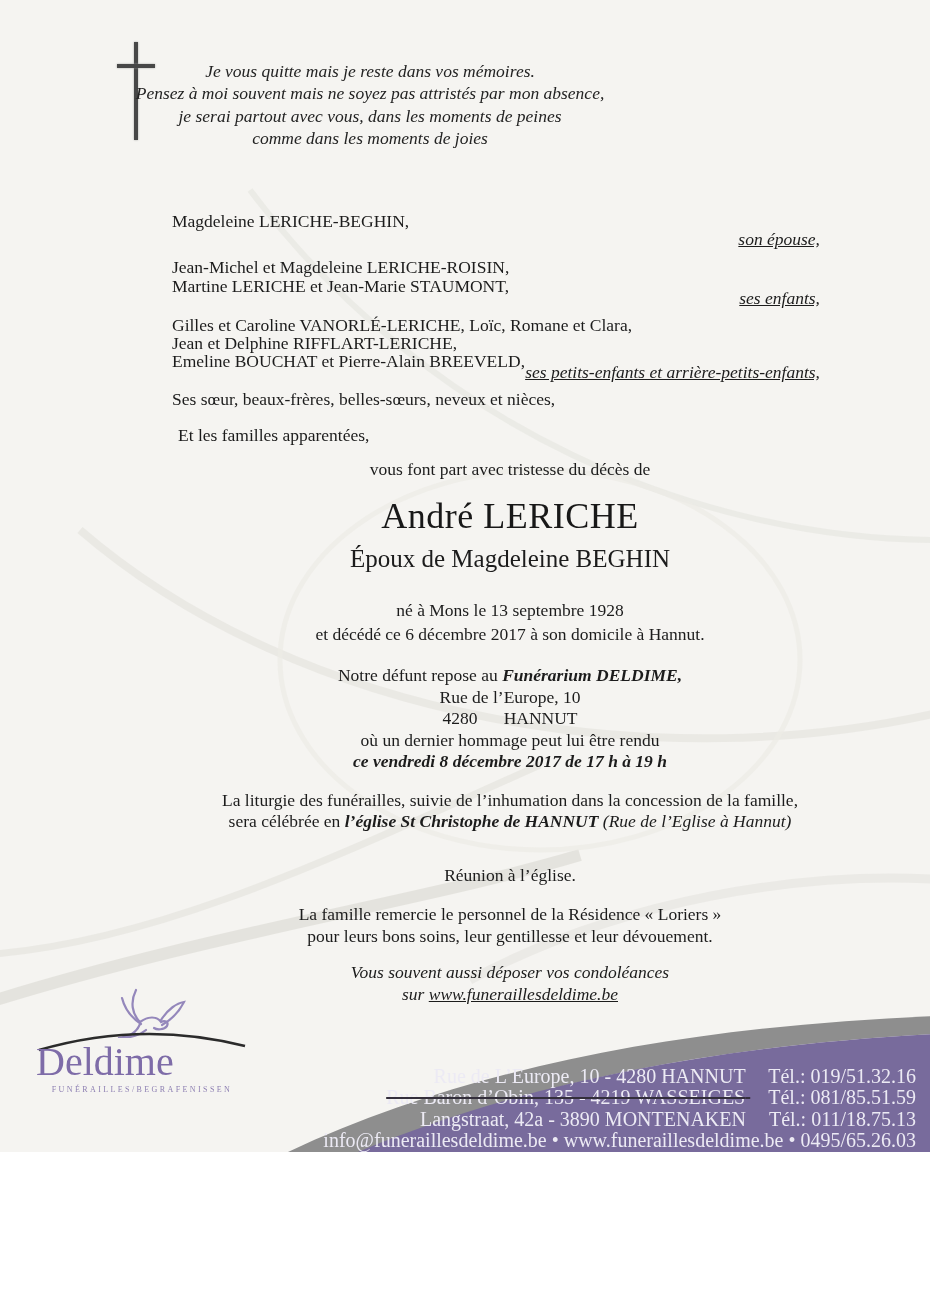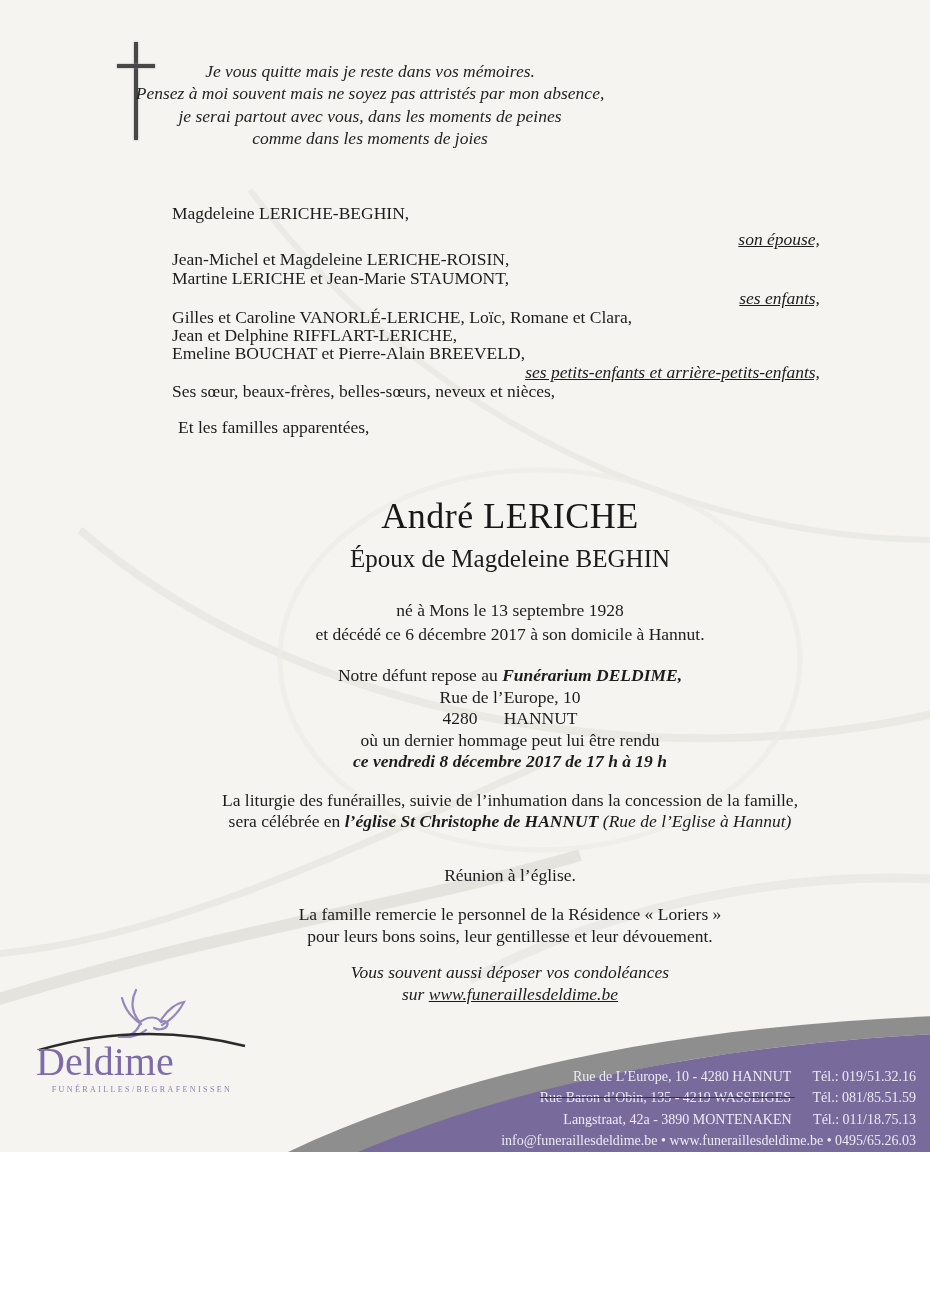--- a/index.html
+++ b/index.html
@@ -9,21 +9,21 @@
   .wm{position:absolute;left:0;top:0;pointer-events:none;}
   
   .cross-v{position:absolute;left:134px;top:42px;width:4px;height:98px;background:#474747;box-shadow:0 0 2px #9a9a9a;}
   .cross-h{position:absolute;left:117px;top:64px;width:38px;height:4px;background:#474747;box-shadow:0 0 2px #9a9a9a;}
   
   .quote{position:absolute;left:80px;top:60px;width:580px;text-align:center;
          font-style:italic;font-size:17.5px;line-height:22.3px;color:#232323;}
   
   .fam{position:absolute;left:172px;top:0;width:648px;font-size:17.5px;}
   .fam div{position:absolute;white-space:nowrap;}
-  .f-l{left:0;}
+  .f-l{left:0;margin-top:8px;}
   .f-r{right:0;font-style:italic;text-decoration:underline;}
   .f0{top:203px}.f1{top:229px}.f2{top:249px}.f3{top:268px}.f4{top:288px}
   .f5{top:307px}.f6{top:325px}.f7{top:343px}.f8{top:362px}.f9{top:381px}
   .f10{top:417px;left:6px;}
   
   .cc{position:absolute;left:90px;width:840px;text-align:center;font-size:17.5px;line-height:21.5px;}
   .intro{top:459px;}
   .deceased-name{top:495px;font-size:36px;line-height:42px;letter-spacing:.5px;color:#181818;}
   .relation{top:545px;font-size:25px;line-height:28px;}
   .vitals{top:599px;line-height:23.5px;}
@@ -40,21 +40,21 @@
   .logo{position:absolute;left:36px;top:982px;width:212px;height:118px;}
   .logo .dove{position:absolute;left:58px;top:2px;}
   .logo .arc{position:absolute;left:0;top:44px;}
   .brand{position:absolute;left:0;top:60px;width:212px;text-align:left;
          font-size:40px;line-height:40px;color:#7e6ca8;}
   .brand-sub{position:absolute;left:0;top:103px;width:212px;text-align:center;
              font-size:8px;letter-spacing:2.4px;color:#8d7fb2;white-space:nowrap;}
   
   .band-svg{position:absolute;left:0;top:1000px;}
   .band-text{position:absolute;right:14px;top:1066px;width:620px;text-align:right;
-             font-size:14px;line-height:21.3px;color:#eceaf4;}
+             font-size:20px;line-height:21.3px;color:#eceaf4;}
   .band-text .tel{display:inline-block;margin-left:18px;}
   .struck{text-decoration:line-through;text-decoration-color:#332e3b;}
 </style>
 </head>
 <body>
 
 <div class="page">
   <div class="scan"></div>
 
   <svg class="wm" width="930" height="1152">
@@ -85,20 +85,21 @@
     <div class="f-l f3">Martine LERICHE et Jean-Marie STAUMONT,</div>
     <div class="f-r f4">ses enfants,</div>
     <div class="f-l f5">Gilles et Caroline VANORLÉ-LERICHE, Loïc, Romane et Clara,</div>
     <div class="f-l f6">Jean et Delphine RIFFLART-LERICHE,</div>
     <div class="f-l f7">Emeline BOUCHAT et Pierre-Alain BREEVELD,</div>
     <div class="f-r f8">ses petits-enfants et arrière-petits-enfants,</div>
     <div class="f-l f9">Ses sœur, beaux-frères, belles-sœurs, neveux et nièces,</div>
     <div class="f-l f10">Et les familles apparentées,</div>
   </div>
 
+  <div class="cc intro">vous font part avec tristesse du décès de</div>
   <div class="cc deceased-name">André LERICHE</div>
   <div class="cc relation">Époux de Magdeleine BEGHIN</div>
 
   <div class="cc vitals">
     <div>né à Mons le 13 septembre 1928</div>
     <div>et décédé ce 6 décembre 2017 à son domicile à Hannut.</div>
   </div>
 
   <div class="cc repose">
     <div>

